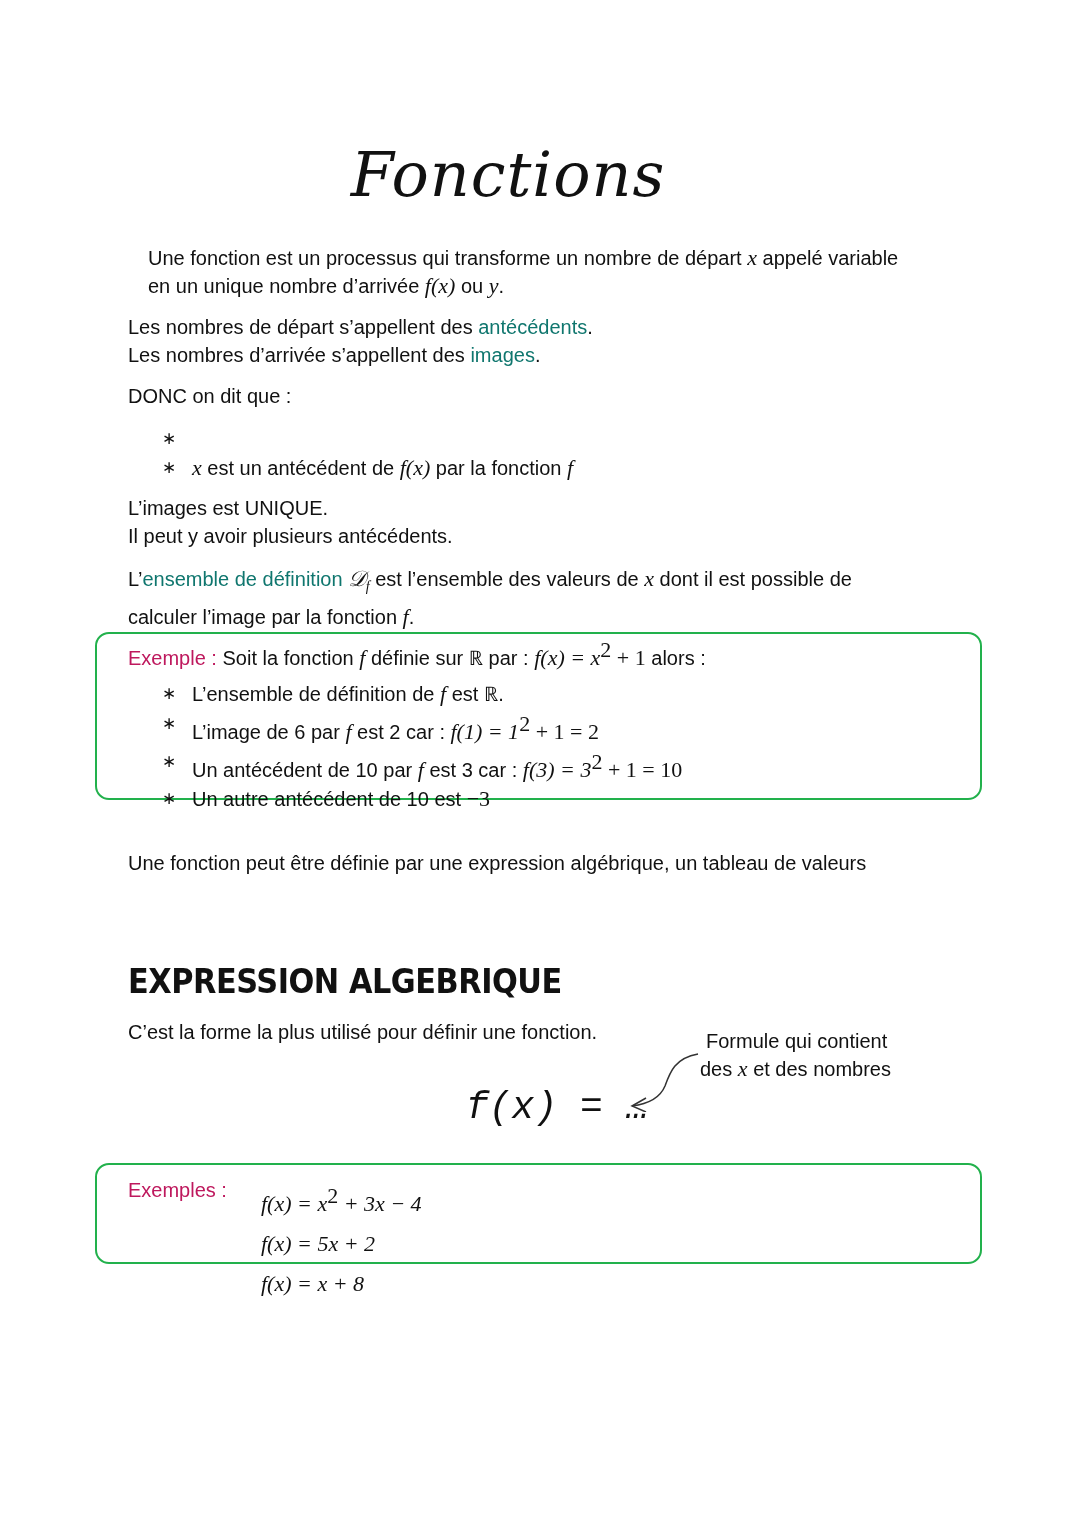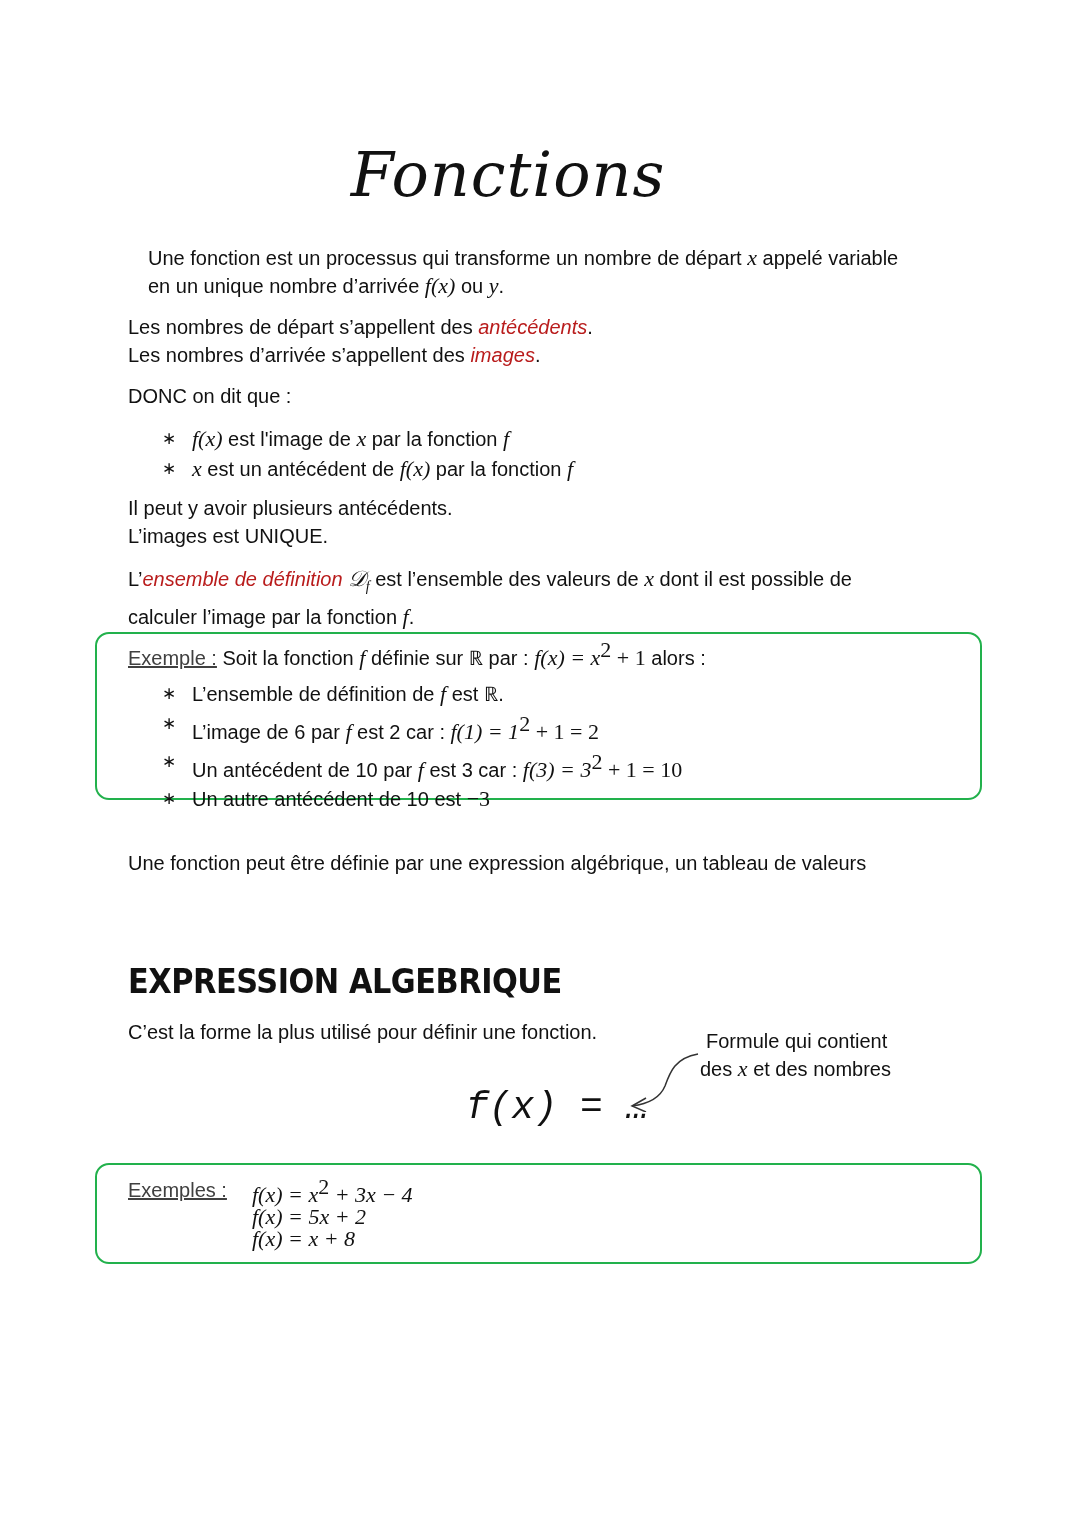--- a/index.html
+++ b/index.html
@@ -3,27 +3,27 @@
 <meta charset="utf-8">
 <style>
   html, body { margin: 0; padding: 0; background: #ffffff; }
   body { width: 1080px; height: 1527px; position: relative; overflow: hidden;
          font-family: "Liberation Sans", sans-serif; color: #111; font-size: 20px; }
   .abs { position: absolute; }
   .title { left: 0; width: 1016px; top: 138px; text-align: center;
            font-family: "DejaVu Serif", serif; font-style: italic; font-size: 62px;
            letter-spacing: 1px; color: #111; }
   .p { left: 128px; line-height: 28px; white-space: nowrap; }
-  .red { color: #b91c1c; font-style: italic; }
+  .red { color: #0f766e; }
   .m { font-family: "Liberation Serif", serif; font-style: italic; font-size: 22px; }
   .mn { font-family: "Liberation Serif", serif; font-size: 22px; }
   .bullet { display: flex; line-height: 29px; }
   .bullet .star { width: 64px; padding-left: 34px; box-sizing: border-box; font-size: 17px; }
   .box { border: 2px solid #22b14c; border-radius: 14px; box-sizing: border-box; }
-  .ex-label { color: #404040; text-decoration: underline; }
+  .ex-label { color: #be185d; }
   .h2 { left: 128px; top: 962px; font-family: "DejaVu Sans", sans-serif; font-weight: bold;
         font-size: 33px; letter-spacing: -0.5px; transform: scaleX(0.92); transform-origin: left; }
   sup { font-size: 14px; }
 </style>
 </head>
 <body>
 
 <div class="abs title">Fonctions</div>
 
 <div class="abs p" style="top:244px;margin-left:20px;">
@@ -33,31 +33,30 @@
 
 <div class="abs p" style="top:313px;">
   <div><span>Les nombres de départ s’appellent des </span><span class="red">antécédents</span><span>.</span></div>
   <div><span>Les nombres d’arrivée s’appellent des </span><span class="red">images</span><span>.</span></div>
 </div>
 
 <div class="abs p" style="top:382px;">DONC on dit que :</div>
 <div class="abs" style="left:128px; top:424px;">
   <div class="bullet">
     <span class="star">∗</span>
-    <span><span class="m">f(x)</span><span> est l'image de </span><span class="m">x</span><span> par la fonction </span><span class="m">f</span></span>
   </div>
   <div class="bullet">
     <span class="star">∗</span>
     <span><span class="m">x</span><span> est un antécédent de </span><span class="m">f(x)</span><span> par la fonction </span><span class="m">f</span></span>
   </div>
 </div>
 
 <div class="abs p" style="top:494px;">
+  <div>L’images est UNIQUE.</div>
   <div>Il peut y avoir plusieurs antécédents.</div>
-  <div>L’images est UNIQUE.</div>
 </div>
 
 <div class="abs p" style="top:564px; line-height:30px;">
   <div><span>L’</span><span class="red">ensemble de définition</span> <span class="m">𝒟</span><sub class="m" style="font-size:14px;">f</sub><span> est l’ensemble des valeurs de </span><span class="m">x</span><span> dont il est possible de</span></div>
   <div><span>calculer l’image par la fonction </span><span class="m">f</span><span>.</span></div>
 </div>
 
 <div class="abs box" style="left:95px; top:632px; width:887px; height:168px;"></div>
 <div class="abs p" style="top:636px;">
   <span class="ex-label">Exemple :</span><span> Soit la fonction </span><span class="m">f</span><span> définie sur ℝ par : </span><span class="m">f(x) = x</span><sup class="mn">2</sup><span class="mn"> + 1</span><span> alors :</span>
@@ -99,17 +98,17 @@
 </svg>
 
 <div class="abs" style="left:466px; top:1086px; font-family:Liberation Mono, monospace; font-size:38px; white-space:nowrap;">
   <span style="font-style:italic;">f(x) = …</span>
 </div>
 
 <div class="abs box" style="left:95px; top:1163px; width:887px; height:101px;"></div>
 <div class="abs p" style="top:1176px;">
   <span class="ex-label">Exemples :</span>
 </div>
-<div class="abs" style="left:252px; top:1176px; line-height:21px; white-space:nowrap;">
+<div class="abs" style="left:261px; top:1176px; line-height:40px; white-space:nowrap;">
   <div><span class="m">f(x) = x</span><sup class="mn">2</sup><span class="m"> + 3x − 4</span></div>
   <div><span class="m">f(x) = 5x + 2</span></div>
   <div><span class="m">f(x) = x + 8</span></div>
 </div>
 
 </body></html>

